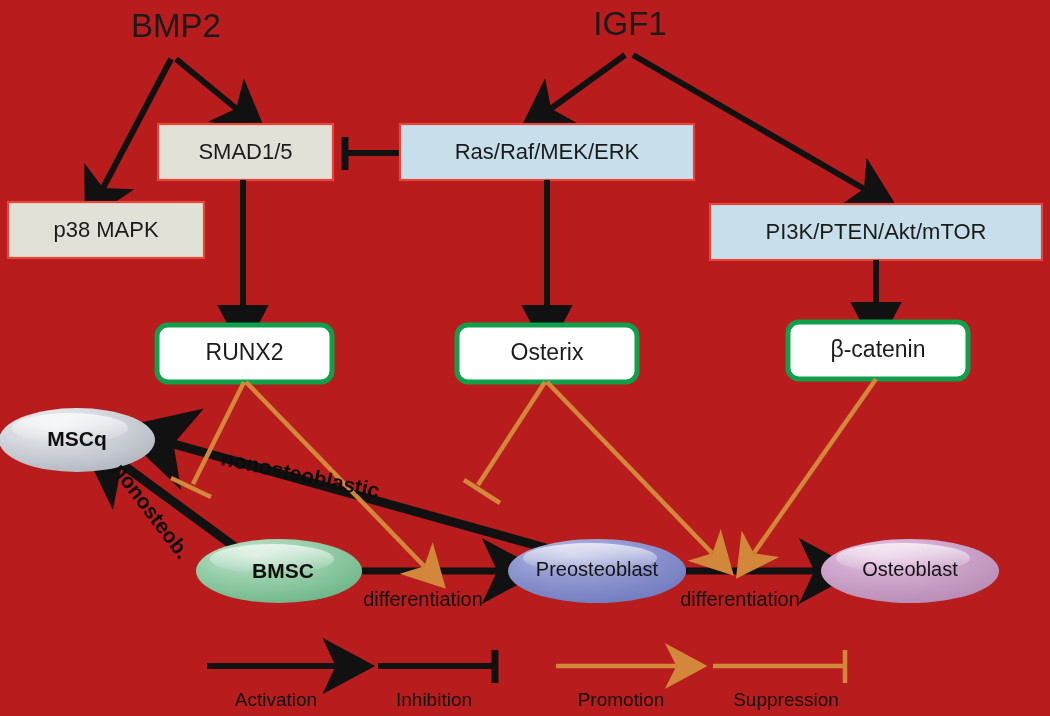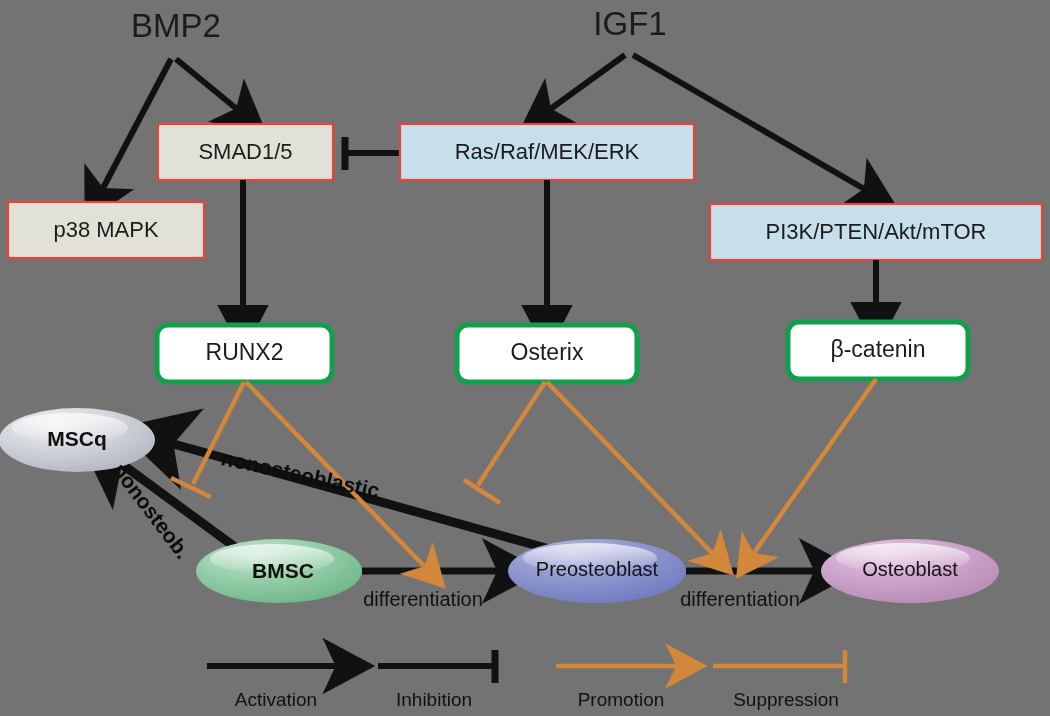--- a/index.html
+++ b/index.html
@@ -8,21 +8,21 @@
     padding: 0;
     background: #ffffff;
   }
   body {
     font-family: "Liberation Sans", sans-serif;
   }
   #diagram-root {
     position: relative;
     width: 1050px;
     height: 716px;
-    background: #737373;
+    background: #b91c1c;
     overflow: hidden;
   }
   #pathway-svg {
     position: absolute;
     left: 0;
     top: 0;
     width: 1050px;
     height: 716px;
   }
   .ligand-label {

